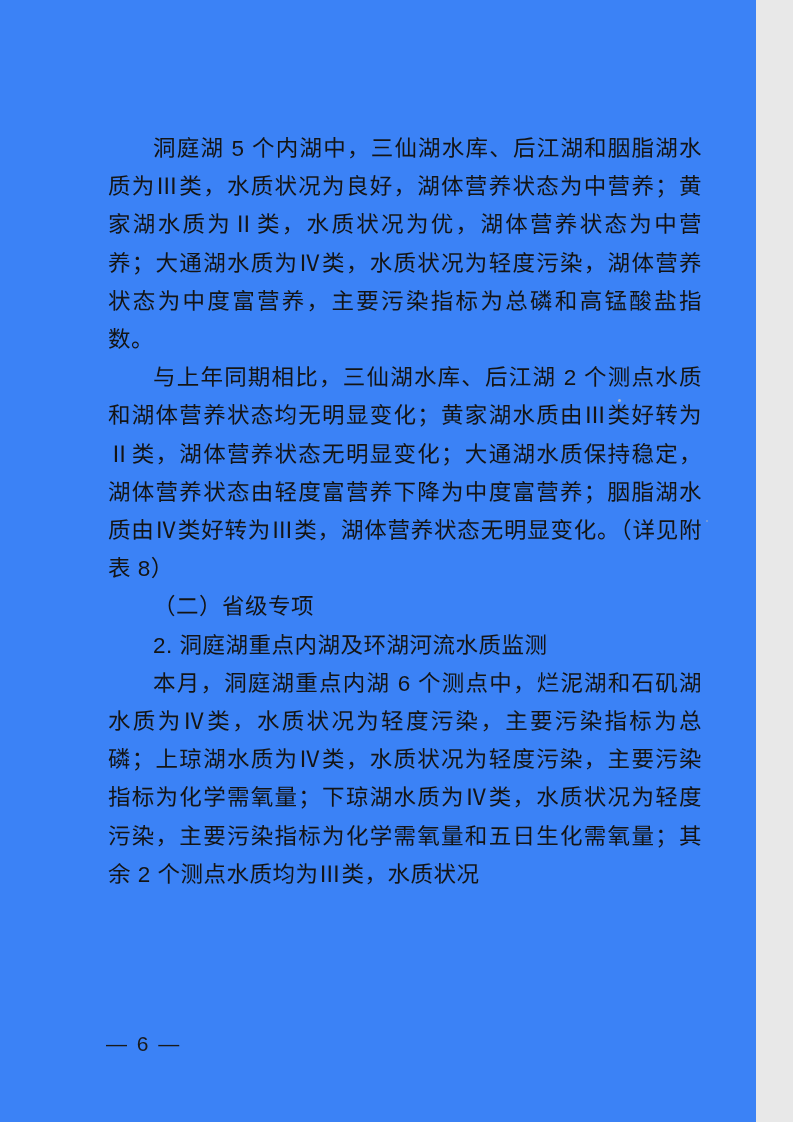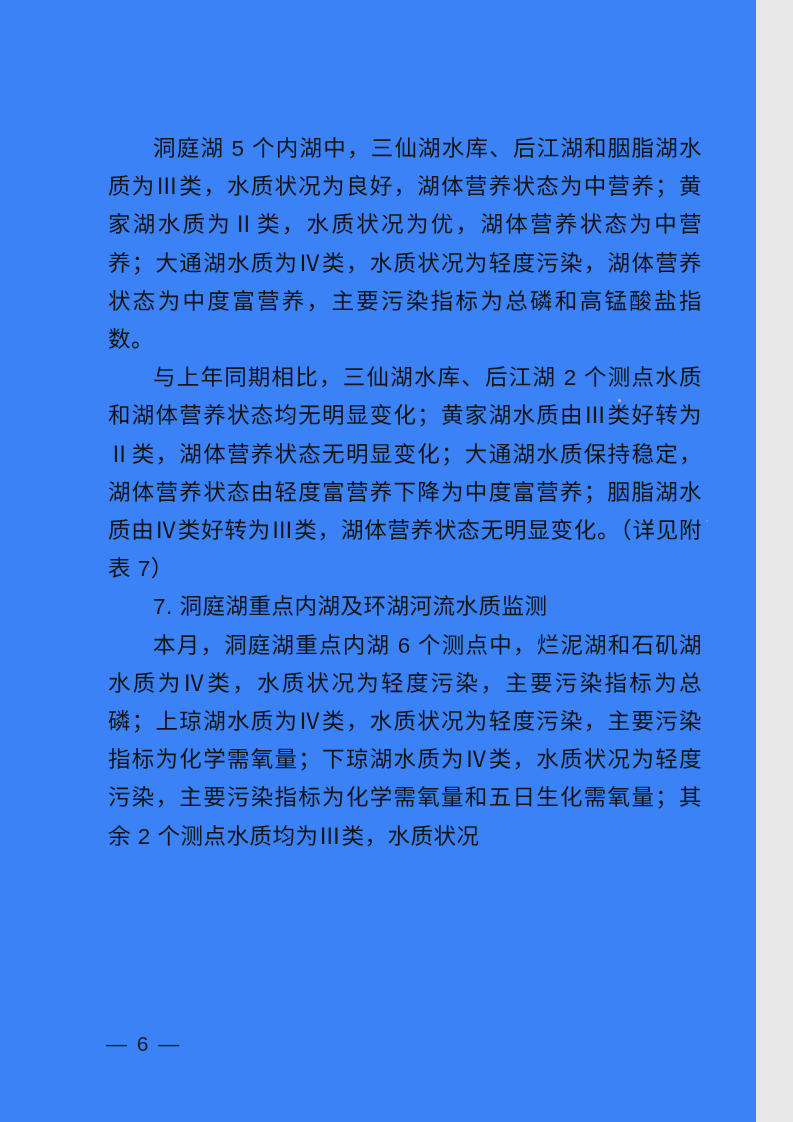--- a/index.html
+++ b/index.html
@@ -50,22 +50,23 @@
   .speck-2 { left: 706px; top: 520px; width: 2px; height: 2px; opacity: .6; }
   .speck-3 { left: 148px; top: 568px; width: 2px; height: 2px; opacity: .5; }
 </style>
 </head>
 <body>
 
 <div class="page">
 
   <div class="content">
     <p class="para">洞庭湖 5 个内湖中，三仙湖水库、后江湖和胭脂湖水质为Ⅲ类，水质状况为良好，湖体营养状态为中营养；黄家湖水质为Ⅱ类，水质状况为优，湖体营养状态为中营养；大通湖水质为Ⅳ类，水质状况为轻度污染，湖体营养状态为中度富营养，主要污染指标为总磷和高锰酸盐指数。</p>
-    <p class="para">与上年同期相比，三仙湖水库、后江湖 2 个测点水质和湖体营养状态均无明显变化；黄家湖水质由Ⅲ类好转为Ⅱ类，湖体营养状态无明显变化；大通湖水质保持稳定，湖体营养状态由轻度富营养下降为中度富营养；胭脂湖水质由Ⅳ类好转为Ⅲ类，湖体营养状态无明显变化。（详见附表 7）</p>
-    <p class="para">7. 洞庭湖重点内湖及环湖河流水质监测</p>
+    <p class="para">与上年同期相比，三仙湖水库、后江湖 2 个测点水质和湖体营养状态均无明显变化；黄家湖水质由Ⅲ类好转为Ⅱ类，湖体营养状态无明显变化；大通湖水质保持稳定，湖体营养状态由轻度富营养下降为中度富营养；胭脂湖水质由Ⅳ类好转为Ⅲ类，湖体营养状态无明显变化。（详见附表 8）</p>
+    <p class="para">（二）省级专项</p>
+    <p class="para">2. 洞庭湖重点内湖及环湖河流水质监测</p>
     <p class="para">本月，洞庭湖重点内湖 6 个测点中，烂泥湖和石矶湖水质为Ⅳ类，水质状况为轻度污染，主要污染指标为总磷；上琼湖水质为Ⅳ类，水质状况为轻度污染，主要污染指标为化学需氧量；下琼湖水质为Ⅳ类，水质状况为轻度污染，主要污染指标为化学需氧量和五日生化需氧量；其余 2 个测点水质均为Ⅲ类，水质状况</p>
   </div>
 
   <div class="footer">— 6 —</div>
 
   <div class="speck speck-1"></div>
   <div class="speck speck-2"></div>
   <div class="speck speck-3"></div>
 
 </div>

